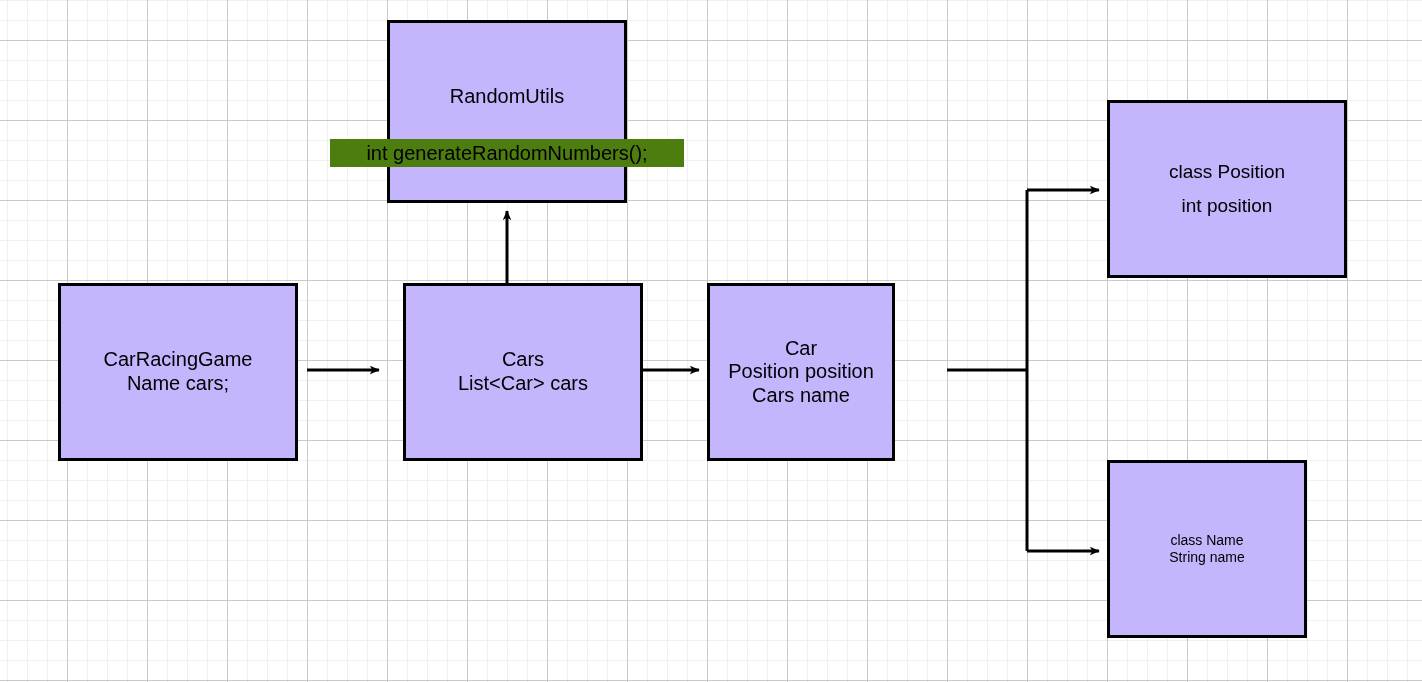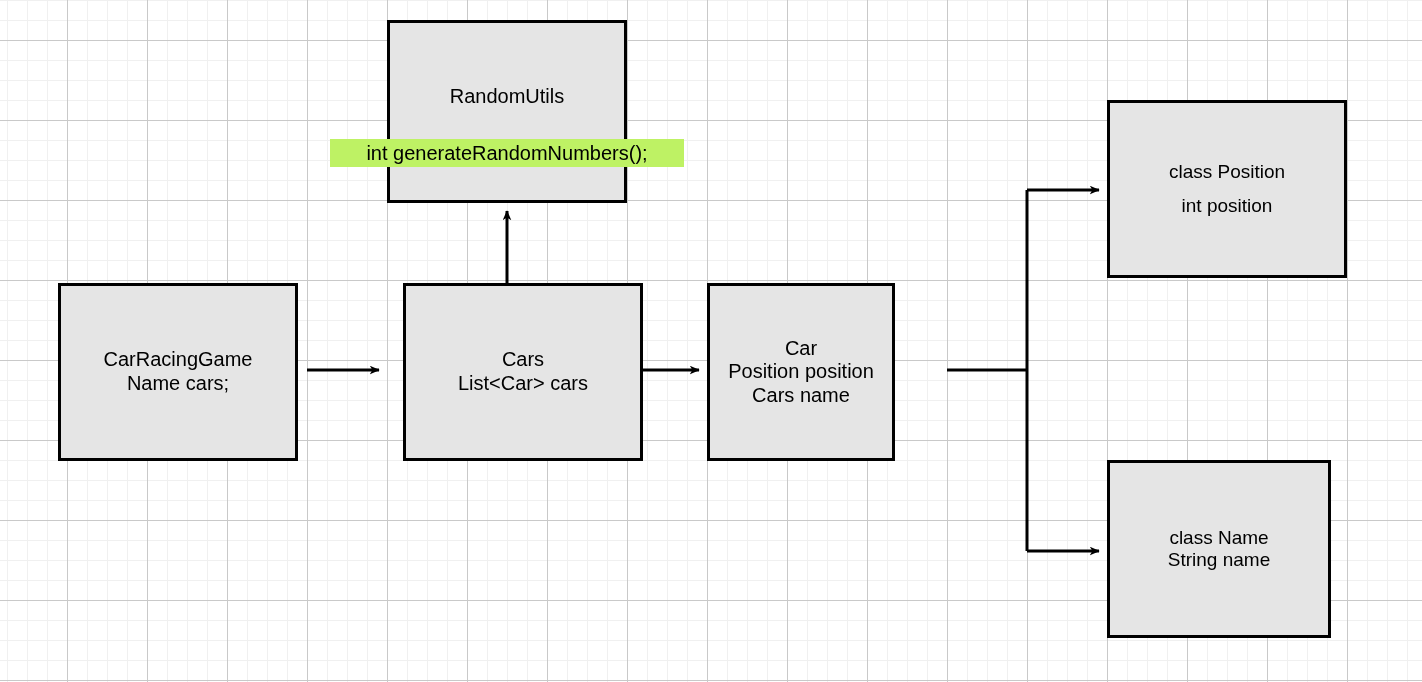--- a/index.html
+++ b/index.html
@@ -35,51 +35,51 @@
   #edges {
     position: absolute;
     left: 0; top: 0;
     width: 1422px;
     height: 682px;
     pointer-events: none;
   }
   .node {
     position: absolute;
     box-sizing: border-box;
-    background: #e5e5e5;
+    background: #c4b5fd;
     border: 3px solid #000000;
     display: flex;
     flex-direction: column;
     align-items: center;
     justify-content: center;
     color: #000000;
     text-align: center;
     line-height: 1.18;
   }
   .node .line {
     display: block;
     white-space: pre;
   }
   
   #node-carracinggame { left: 58px;   top: 283px; width: 240px; height: 178px; font-size: 20px; }
   #node-cars          { left: 387px;  top: 283px; width: 240px; height: 178px; font-size: 20px; margin-left: 16px; }
   #node-car           { left: 707px;  top: 283px; width: 188px; height: 178px; font-size: 20px; }
   #node-randomutils   { left: 387px;  top: 20px;  width: 240px; height: 183px; font-size: 20px;
                         justify-content: flex-start; padding-top: 62px; }
   #node-position      { left: 1107px; top: 100px; width: 240px; height: 178px; font-size: 19px; gap: 12px; }
-  #node-name          { left: 1107px; top: 460px; width: 224px; height: 178px; font-size: 19px; }
+  #node-name          { left: 1107px; top: 460px; width: 200px; height: 178px; font-size: 14px; }
 
   
   #randomutils-method {
     position: absolute;
     left: 330px;
     top: 139px;
     width: 354px;
     height: 28px;
-    background: #bef264;
+    background: #4d7c0f;
     color: #000000;
     font-family: "Liberation Sans", sans-serif;
     font-size: 20px;
     line-height: 28px;
     text-align: center;
     white-space: pre;
   }
 </style>
 </head>
 <body>

